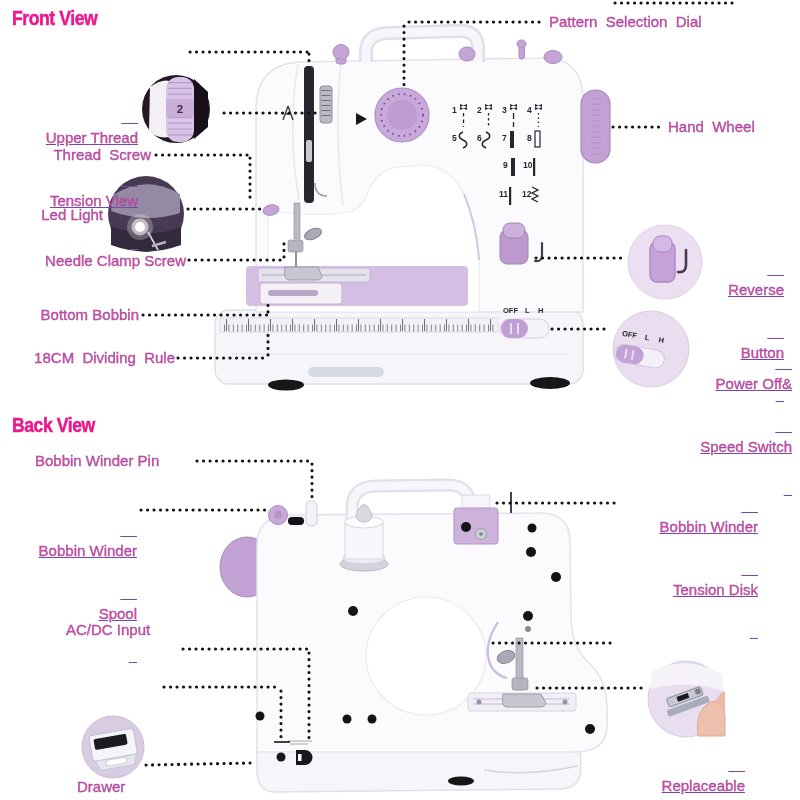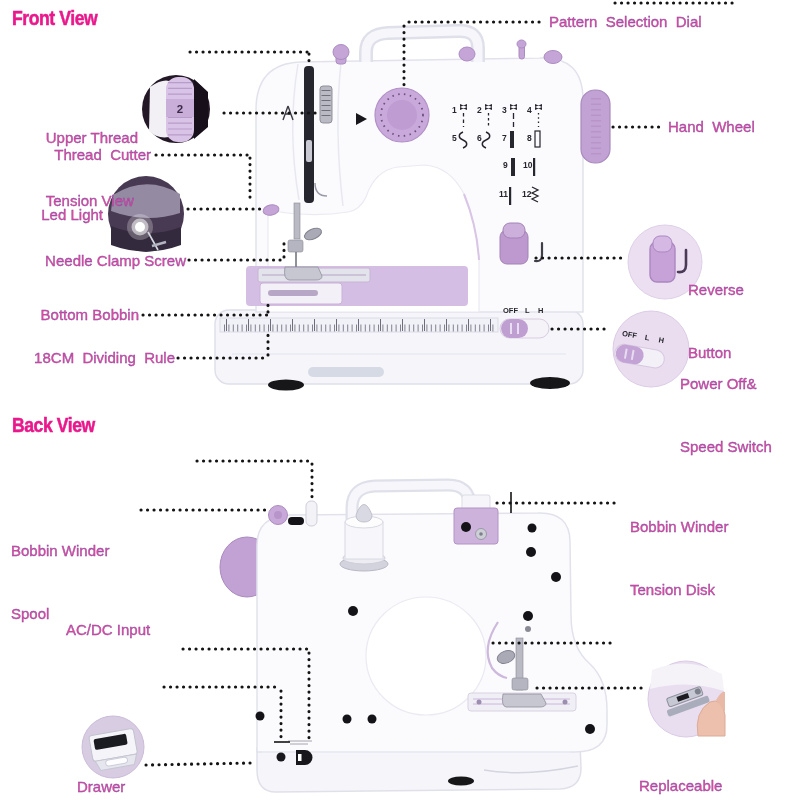--- a/index.html
+++ b/index.html
@@ -4,21 +4,21 @@
 <style>
   * { margin:0; padding:0; box-sizing:border-box; }
   html,body { background:#fff; }
   body { width:800px; height:800px; font-family:"Liberation Sans", sans-serif; }
   .stage { position:relative; width:800px; height:800px; background:#fff; overflow:hidden; }
   svg.art { position:absolute; left:0; top:0; }
   .lbl {
     position:absolute; color:#ec4899; font-size:15px; line-height:21px;
     white-space:pre; -webkit-text-stroke:.35px #7B46A6;
   }
-  .c { text-align:left; }
+  .c { text-align:right;text-decoration:underline; }
   .title {
     position:absolute; color:#E9188C; font-weight:700; font-size:20px;
     letter-spacing:-.5px; -webkit-text-stroke:.5px #E9188C;
     transform:scaleX(.88); transform-origin:left top; white-space:pre;
   }
   
   .dot  { stroke:#141414; stroke-width:3.1; stroke-linecap:round; stroke-dasharray:0.1 6.4; fill:none; }
   .tick { stroke:#141414; stroke-width:1.6; fill:none; }
   .bodyfill { fill:#FBFBFD; stroke:#E2E2EC; stroke-width:1.5; }
   .seam { stroke:#E8E8F0; stroke-width:1.5; fill:none; }
@@ -335,36 +335,37 @@
   </g>
 </svg>
 
   <div class="title" style="left:12px;top:7px">Front View</div>
   <div class="title" style="left:12px;top:414px">Back View</div>
 
   <div class="lbl c" style="right:662px;top:85px">
     <div>Upper Thread</div>
     <div>Tension View</div>
   </div>
-  <div class="lbl" style="right:649px;top:144px">Thread  Cutter</div>
+  <div class="lbl" style="right:649px;top:144px">Thread  Screw</div>
   <div class="lbl" style="right:697px;top:204px">Led Light</div>
   <div class="lbl" style="right:614px;top:250px">Needle Clamp Screw</div>
   <div class="lbl" style="right:661px;top:304px">Bottom Bobbin</div>
   <div class="lbl" style="right:625px;top:347px">18CM  Dividing  Rule</div>
   <div class="lbl" style="left:549px;top:11px">Pattern  Selection  Dial</div>
   <div class="lbl" style="left:668px;top:116px">Hand  Wheel</div>
   <div class="lbl c" style="left:688px;top:237px;width:96px">
     <div>Reverse</div>
     <div>Button</div>
   </div>
   <div class="lbl c" style="left:680px;top:331px;width:112px">
     <div>Power Off&amp;</div>
     <div>Speed Switch</div>
   </div>
 
+  <div class="lbl" style="left:35px;top:450px">Bobbin Winder Pin</div>
   <div class="lbl c" style="left:11px;top:498px;width:126px">
     <div>Bobbin Winder</div>
     <div>Spool</div>
   </div>
   <div class="lbl c" style="left:630px;top:474px;width:128px">
     <div>Bobbin Winder</div>
     <div>Tension Disk</div>
   </div>
   <div class="lbl" style="left:66px;top:619px">AC/DC Input</div>
   <div class="lbl" style="left:77px;top:776px">Drawer</div>

